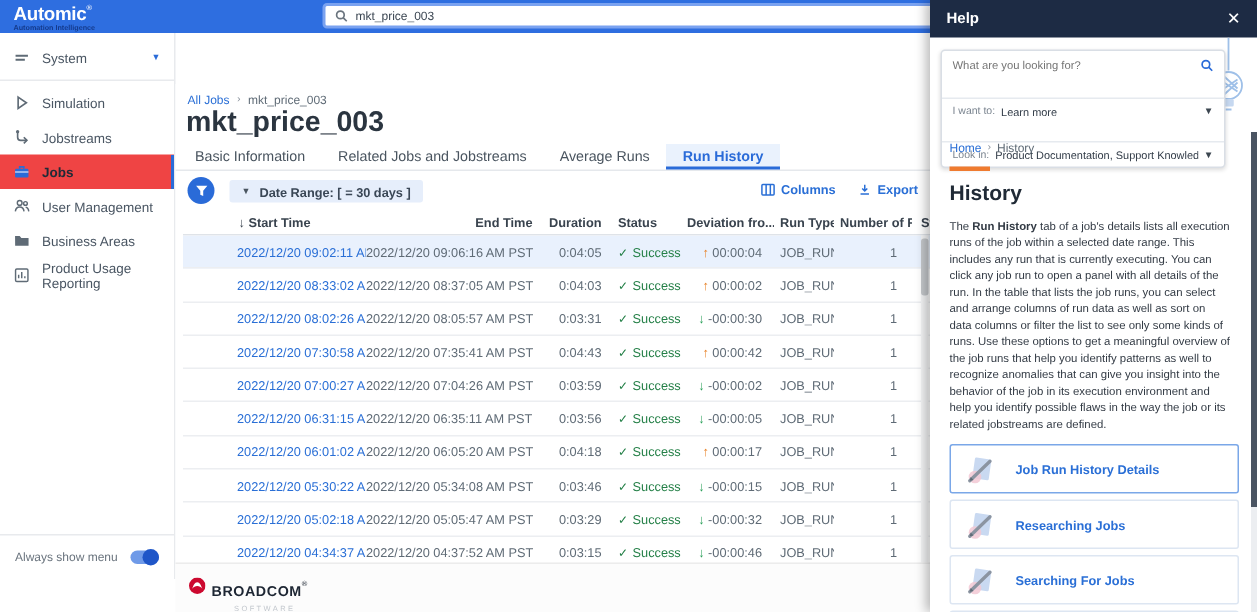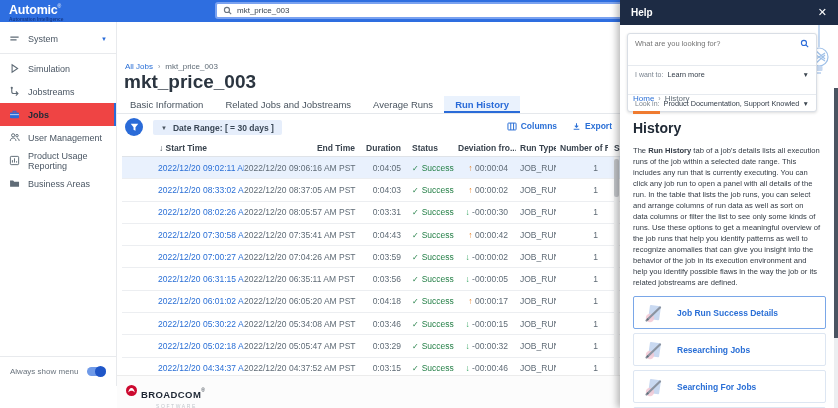--- a/index.html
+++ b/index.html
@@ -204,34 +204,34 @@
             <circle cx="6" cy="4.8" r="2.3"></circle>
             <path d="M1.8 13c.3-2.8 2-4.3 4.2-4.3S9.9 10.2 10.2 13"></path>
             <circle cx="11.6" cy="5.3" r="1.8"></circle>
             <path d="M11.8 8.9c1.8.3 2.8 1.7 3 4.1"></path>
           </svg>
         </span>
         <span>User Management</span>
       </div>
       <div class="side-item">
         <span class="sicon">
+          <svg viewBox="0 0 16 16">
+            <path d="M1.5 3.5h4.5l1.6 1.8h7v7.5h-13z" fill="currentColor"></path>
+          </svg>
+        </span>
+        <span>Business Areas</span>
+      </div>
+      <div class="side-item">
+        <span class="sicon">
           <svg viewBox="0 0 16 16" fill="none" stroke="currentColor" stroke-width="1.4">
             <rect x="2" y="2" width="12" height="12" rx="1.2"></rect>
             <path d="M5 11V7.5M8 11V4.8M11 11V9"></path>
           </svg>
         </span>
         <span>Product Usage Reporting</span>
-      </div>
-      <div class="side-item">
-        <span class="sicon">
-          <svg viewBox="0 0 16 16">
-            <path d="M1.5 3.5h4.5l1.6 1.8h7v7.5h-13z" fill="currentColor"></path>
-          </svg>
-        </span>
-        <span>Business Areas</span>
       </div>
     </div>
   <div class="side-bottom">
     <span>Always show menu</span>
     <span class="toggle">
         <span class="knob"></span>
       </span>
   </div>
 </div>
 
@@ -470,21 +470,21 @@
     <div class="help-links">
         <div class="hlink hl">
           <span style="display:flex">
             <svg width="20" height="20" viewBox="0 0 20 20">
               <rect x="5" y="2.5" width="11" height="14" rx="1" fill="#c9d9f1" transform="rotate(8 10 10)"></rect>
               <circle cx="6" cy="15" r="4.2" fill="#f2c8d4" opacity=".85"></circle>
               <path d="M2.5 17.5L16 4.5" stroke="#8b94a1" stroke-width="2.2" stroke-linecap="round"></path>
               <path d="M2.5 17.5l2.6-.5-2-2z" fill="#5f6b76"></path>
             </svg>
           </span>
-          <span class="ttl">Job Run Success Details</span>
+          <span class="ttl">Job Run History Details</span>
         </div>
         <div class="hlink">
           <span style="display:flex">
             <svg width="20" height="20" viewBox="0 0 20 20">
               <rect x="5" y="2.5" width="11" height="14" rx="1" fill="#c9d9f1" transform="rotate(8 10 10)"></rect>
               <circle cx="6" cy="15" r="4.2" fill="#f2c8d4" opacity=".85"></circle>
               <path d="M2.5 17.5L16 4.5" stroke="#8b94a1" stroke-width="2.2" stroke-linecap="round"></path>
               <path d="M2.5 17.5l2.6-.5-2-2z" fill="#5f6b76"></path>
             </svg>
           </span>

